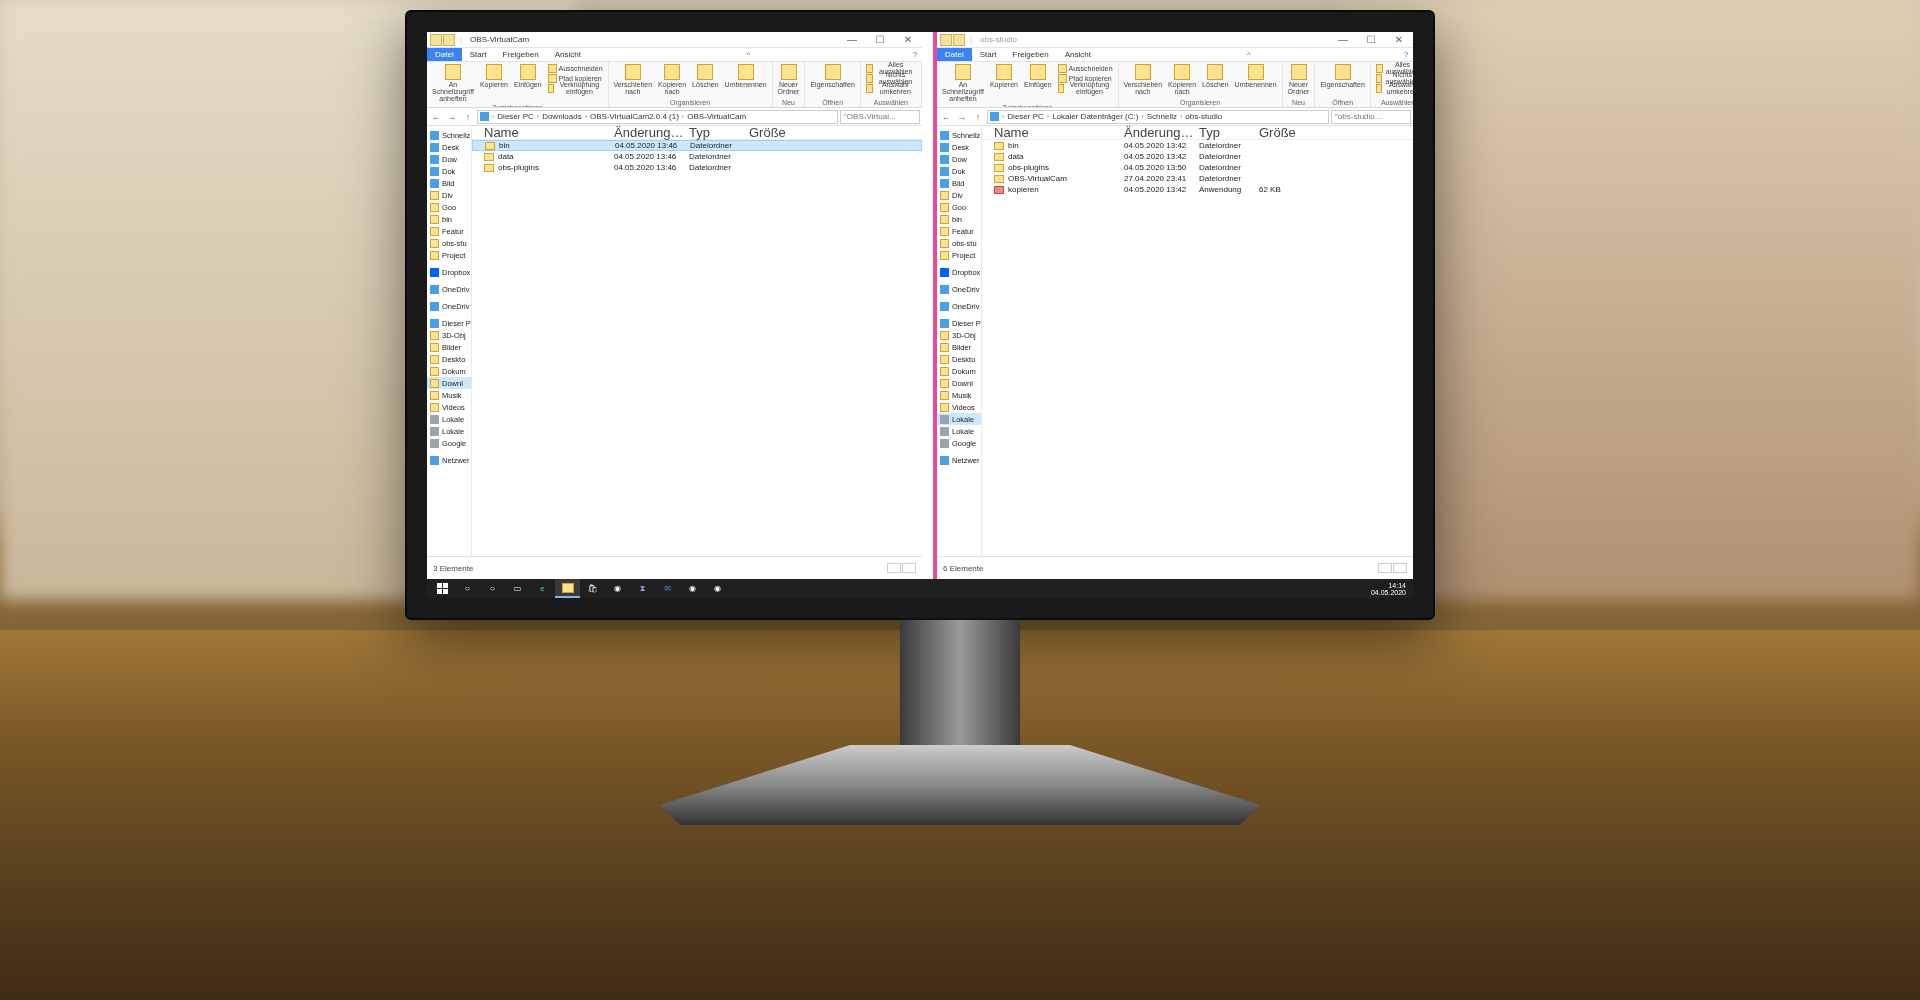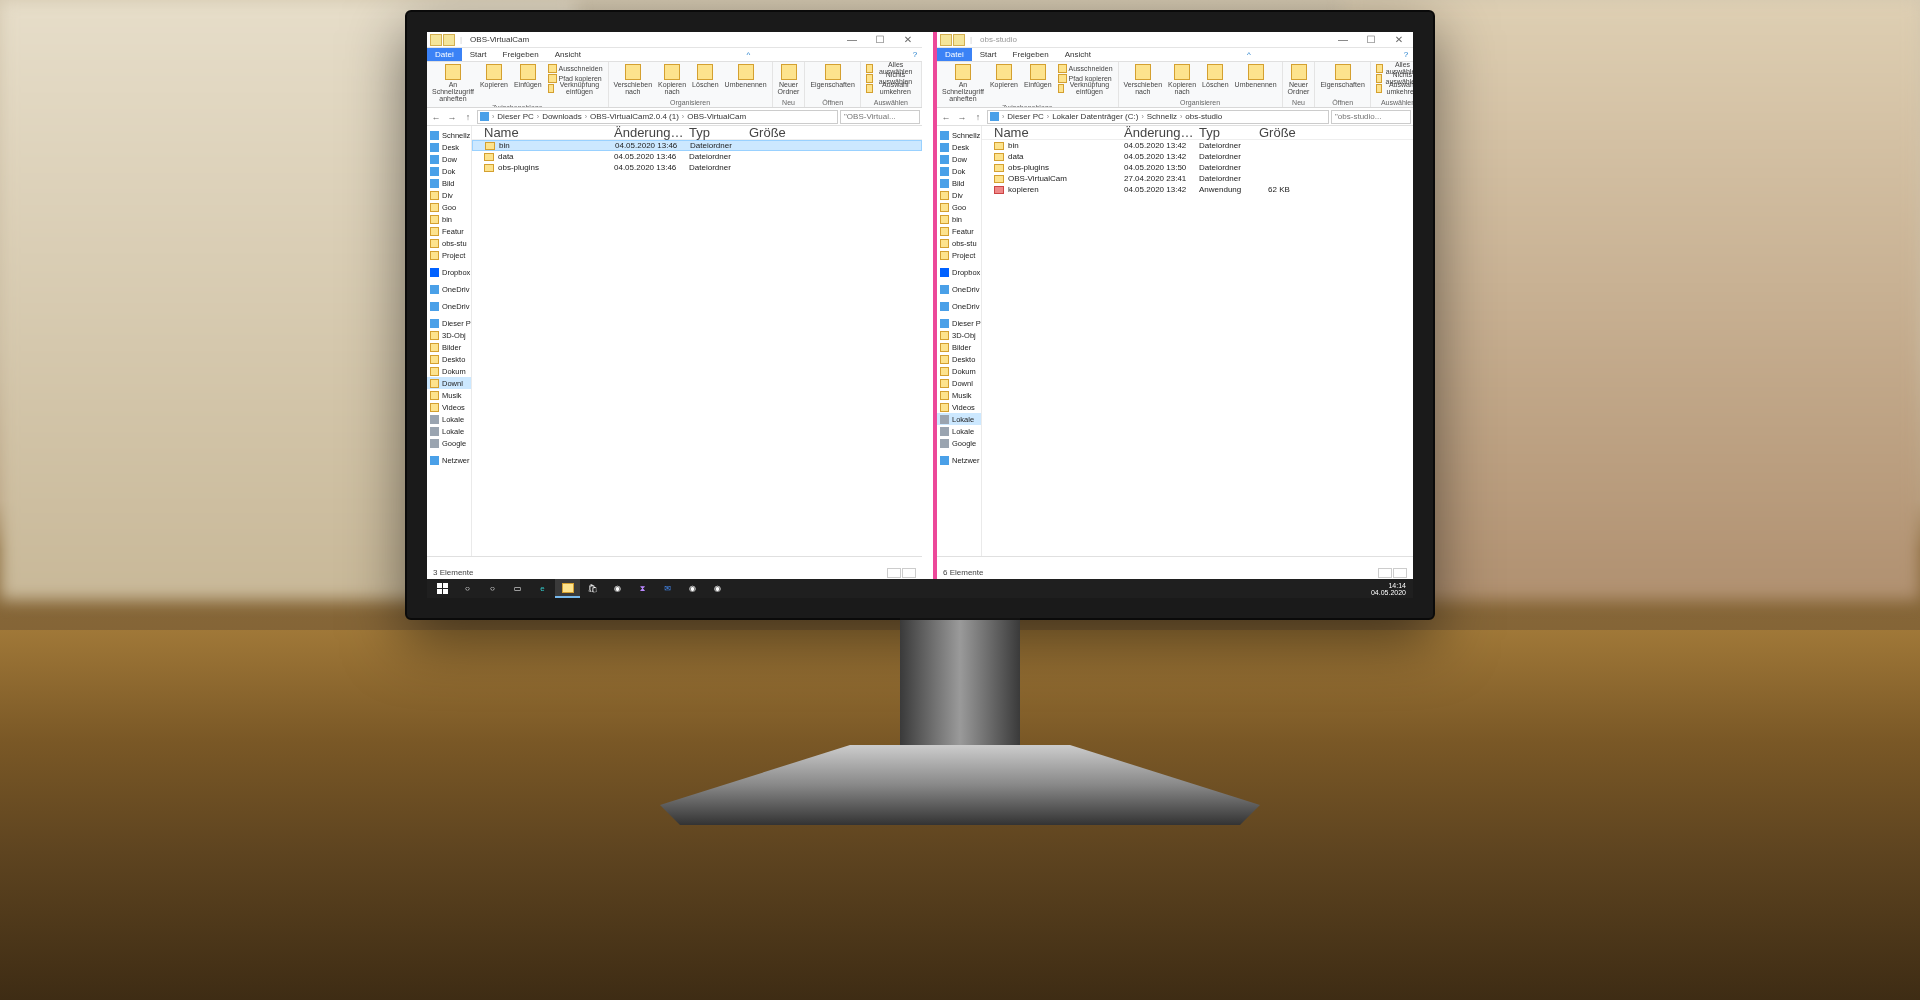--- a/index.html
+++ b/index.html
@@ -61,22 +61,22 @@
 .col.type{width:60px}
 .col.size{width:40px}
 .row{height:11px;display:flex;align-items:center;padding-left:12px;font-size:8px}
 .row.sel{background:#cce8ff;border:1px solid #99d1ff}
 .row .ficon{width:10px;height:8px;background:#fde38d;border:1px solid #d4a030;margin-right:4px}
 .row .ficon.app{background:#e88;border-color:#c44}
 .row .c{overflow:hidden;text-overflow:ellipsis;white-space:nowrap}
 .row .c.name{width:116px}
 .row .c.date{width:75px}
 .row .c.type{width:60px}
-.row .c.size{width:40px;text-align:center}
-.statusbar{height:12px;border-top:1px solid #e0e0e0;display:flex;align-items:flex-start;padding:11px 6px;font-size:8px;color:#444;background:#fff}
+.row .c.size{width:40px;text-align:left}
+.statusbar{height:12px;border-top:1px solid #e0e0e0;display:flex;align-items:center;padding:11px 6px;font-size:8px;color:#444;background:#fff}
 .statusbar .spacer{flex:1}
 .statusbar .viewbtn{width:14px;height:10px;border:1px solid #ccc;margin-left:1px}
 .taskbar{position:absolute;left:0;right:0;bottom:0;height:19px;background:#1f1f1f;display:flex;align-items:center;padding:0 3px;font-size:8px;color:#fff}
 .taskbar .tbtn{width:25px;height:19px;display:flex;align-items:center;justify-content:center}
 .taskbar .tbtn.active{background:#3a3a3a;border-bottom:2px solid #76b9ed}
 .taskbar .spacer{flex:1}
 .taskbar .clock{text-align:right;line-height:1.0;font-size:7px;padding-right:4px}
 </style>
 </head>
 <body>

